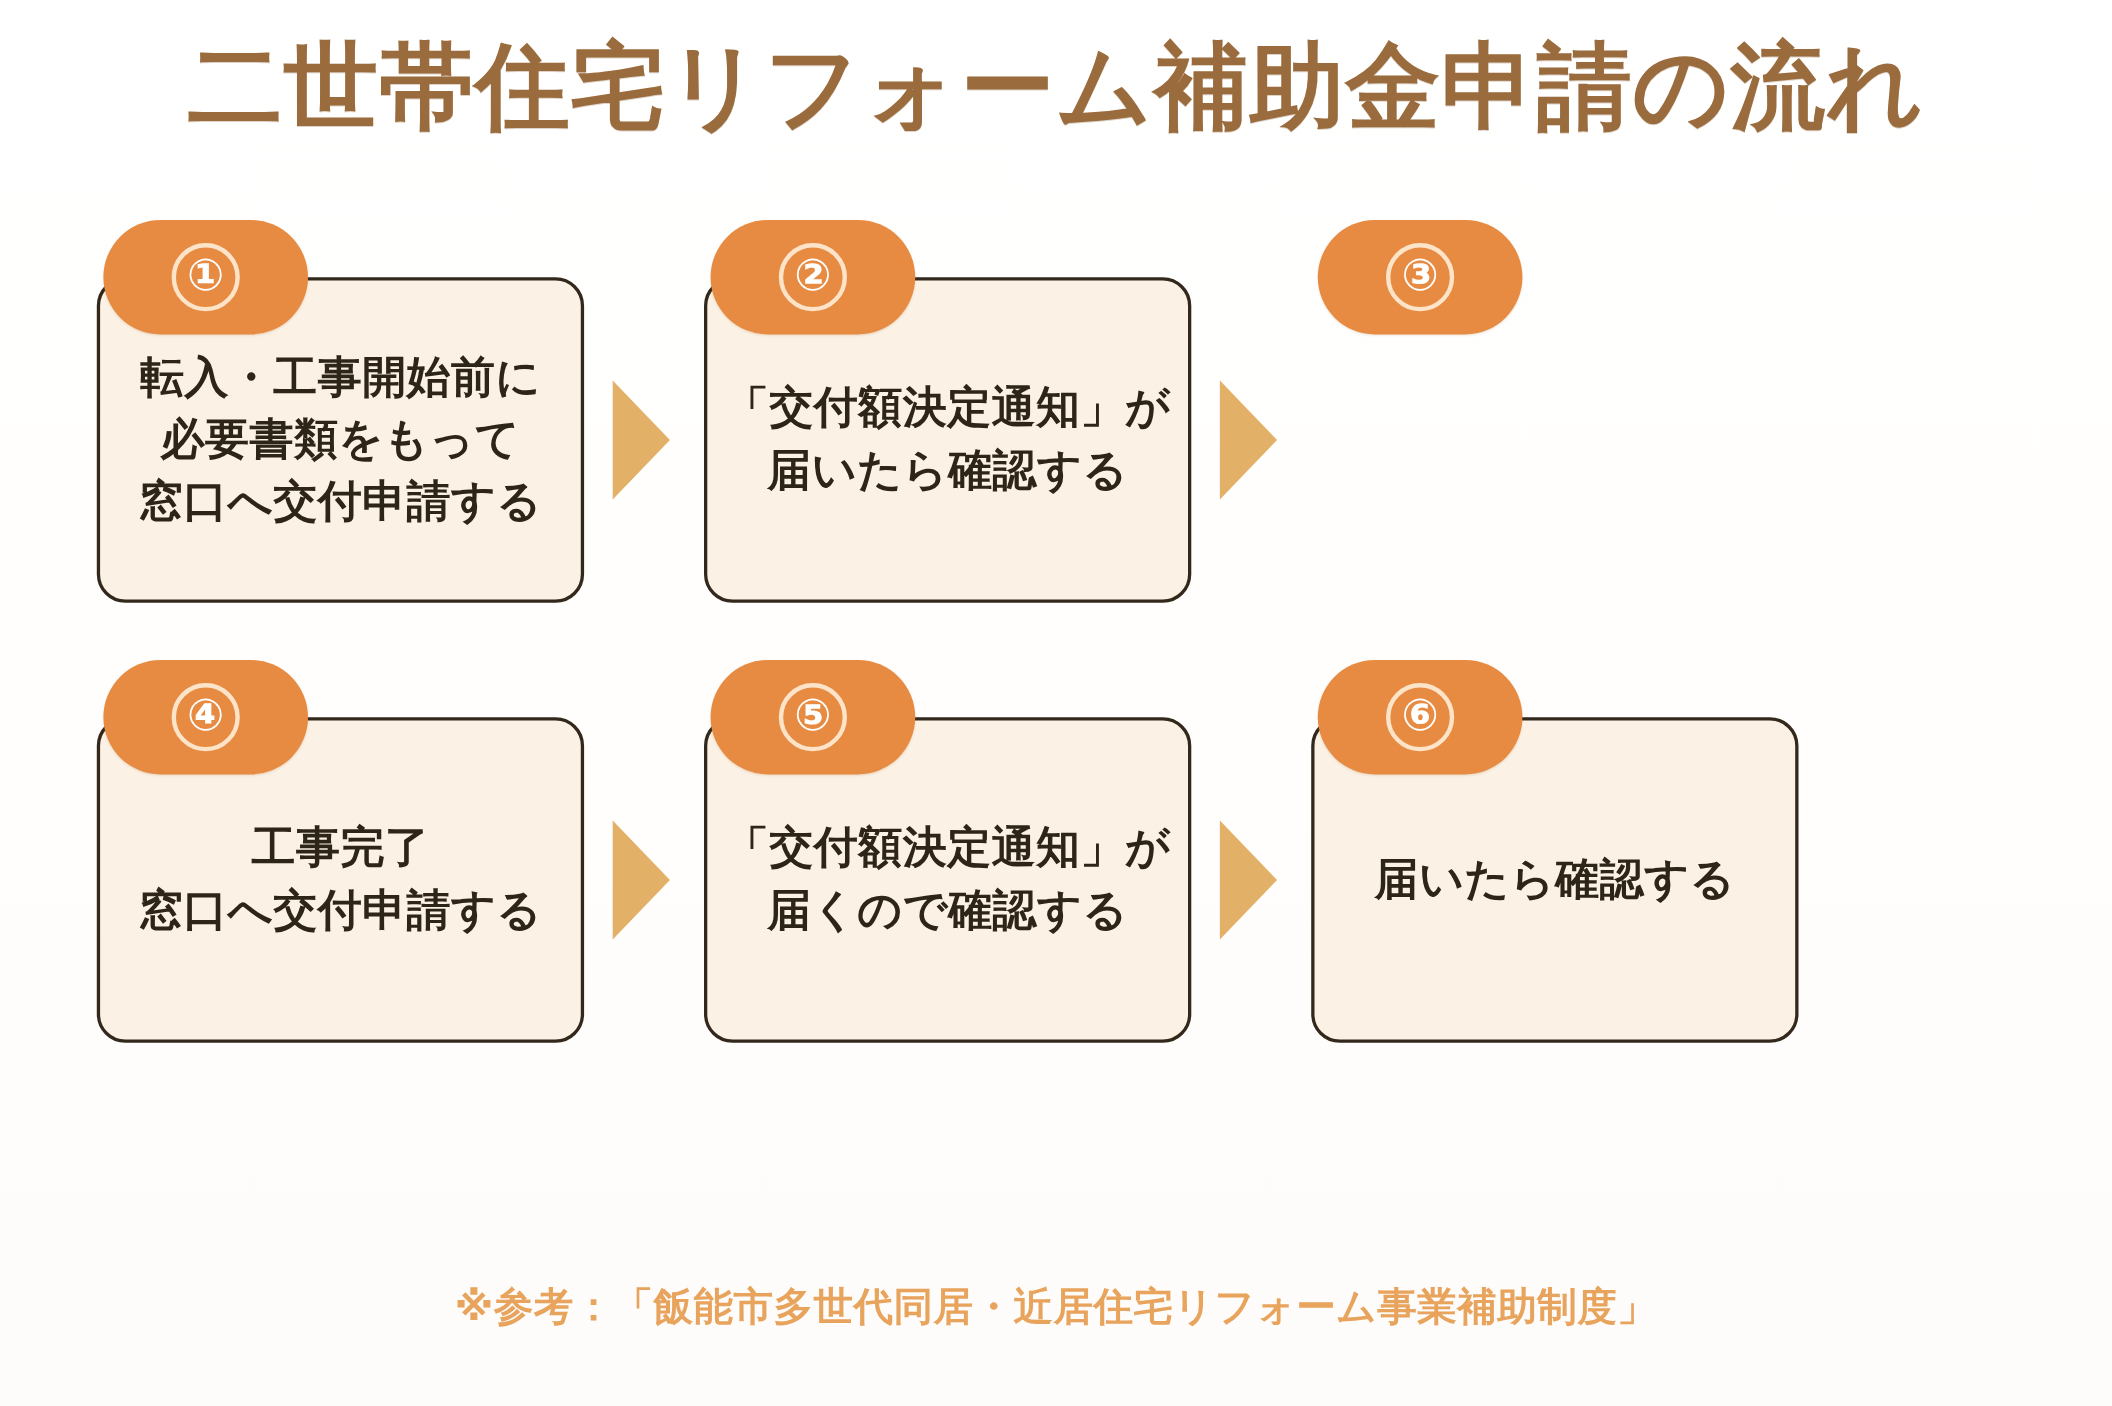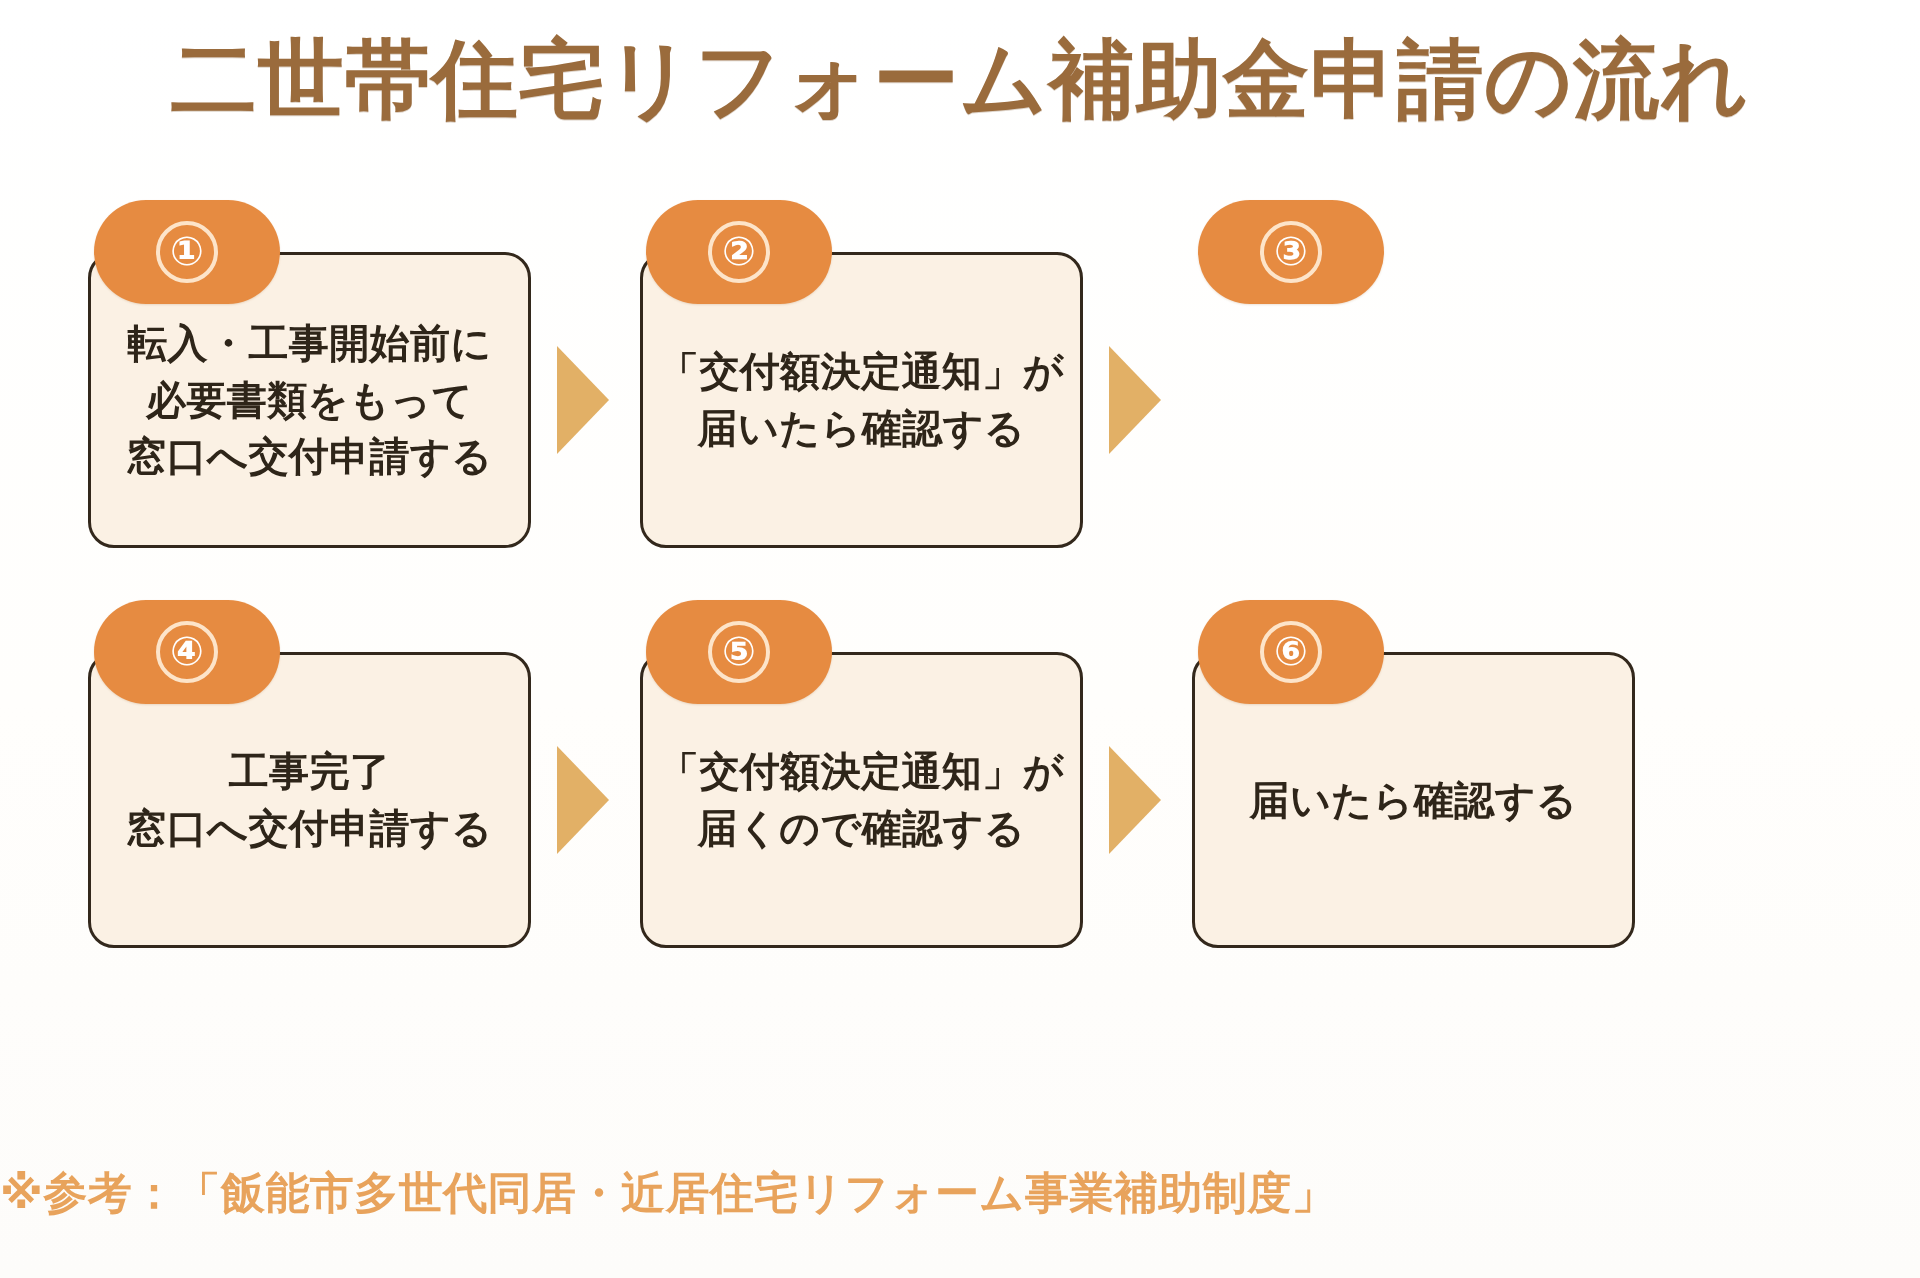--- a/index.html
+++ b/index.html
@@ -133,21 +133,22 @@
     border-bottom: 54px solid transparent;
     border-left: 52px solid #e2b066;
   }
 
   
   .footnote {
     position: absolute;
     left: 0;
     top: 1164px;
     width: 1920px;
-    font-size: 44px;
+    text-align: center;
+    font-size: 36px;
     font-weight: 700;
     color: #e8a35c;
     letter-spacing: 0.01em;
     white-space: nowrap;
   }
 </style>
 </head>
 <body>
 
 <div id="page">

